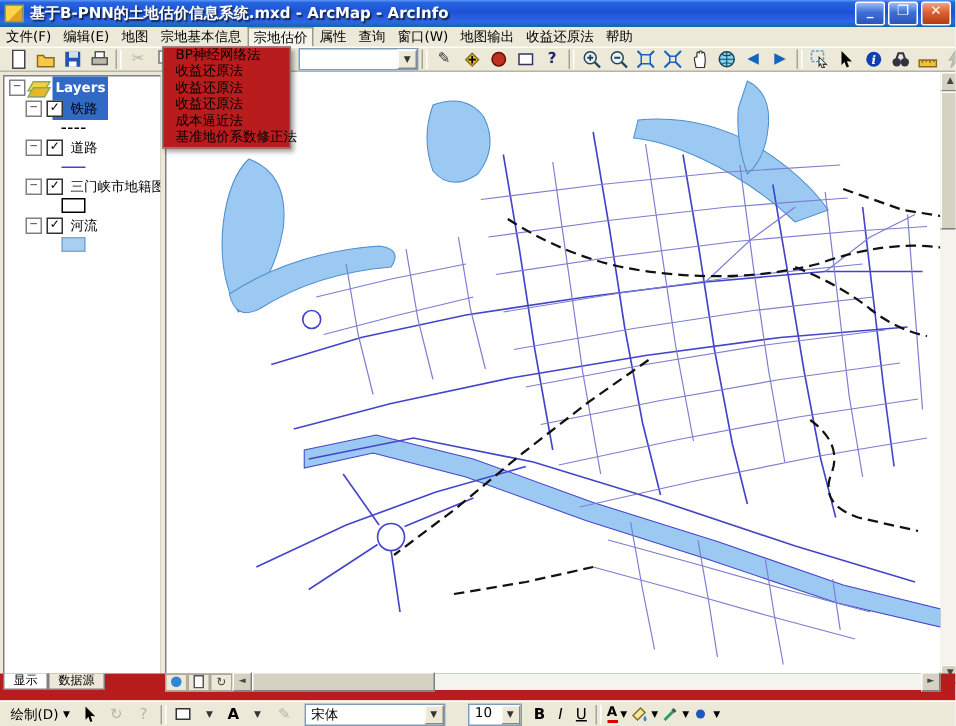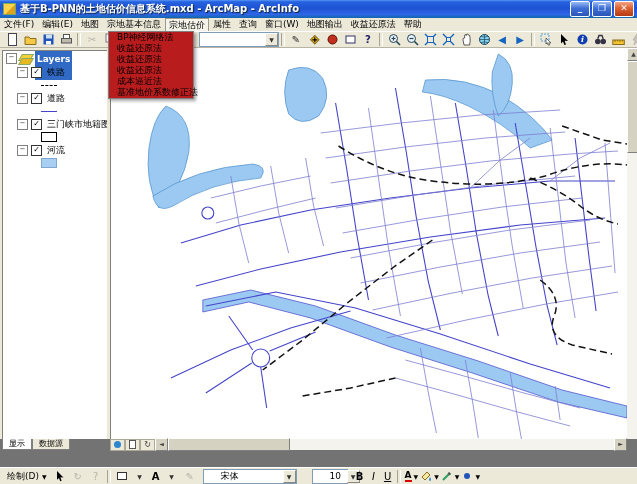--- a/index.html
+++ b/index.html
@@ -25,21 +25,21 @@
   .menu-item.open{background:#F6F4EA;border:1px solid #9A9A8A;border-bottom:none;padding:0 3px}
   
   .toolbar{position:absolute;left:0;top:31px;width:637px;height:17px;background:#ECE9D8;
     border-top:1px solid #FFF;border-bottom:1px solid #B8B4A4;display:flex;align-items:center;padding-left:3px;box-sizing:border-box}
   .tb{width:18px;height:15px;display:flex;align-items:center;justify-content:center;flex:none}
   .tb svg{display:block}
   .tb.glyph{font-size:10px;color:#333}
   .tb.gray{color:#9a9a92;opacity:.65}
   .tsep{width:2px;height:13px;border-left:1px solid #A8A494;border-right:1px solid #fff;margin:0 2px;flex:none}
   .combo{height:13px;background:#fff;border:1px solid #7F9DB9;display:flex;align-items:center;flex:none}
-  .combo .cv{flex:1;padding:0 17px;white-space:nowrap;overflow:hidden}
+  .combo .cv{flex:1;padding:0 4px;white-space:nowrap;overflow:hidden}
   .combo .da{width:11px;height:11px;background:#ECE9D8;border:1px solid #fff;border-right-color:#888;border-bottom-color:#888;
     font-size:6px;line-height:11px;text-align:center;color:#333;flex:none}
   
   .toc{position:absolute;left:2px;top:50px;width:104px;bottom:30px;background:#fff;
     border:1px solid #808080;overflow:hidden}
   .splitter{position:absolute;left:107px;top:48px;width:3px;bottom:28px;background:#ECE9D8}
   .mapview{position:absolute;left:110px;top:48px;right:10px;bottom:28px;background:#fff;border-left:1px solid #808080;box-sizing:border-box}
   .mapview svg{width:100%;height:100%;display:block}
   
   .trow{display:flex;align-items:center;height:13px;margin-top:1px;white-space:nowrap}
@@ -50,21 +50,21 @@
   .sel{background:#316AC5;color:#fff}
   .symrow{height:12px;display:flex;align-items:center;padding-left:38px}
   .sym-dash{width:16px;border-top:1.5px dashed #000}
   .sym-line{width:16px;border-top:1.5px solid #4444CA}
   .sym-rect{width:14px;height:8px;border:1px solid #000;background:#fff}
   .sym-water{width:14px;height:8px;border:1px solid #7FA8D0;background:#A8CEF2}
   .layers-ico{width:12px;height:10px;margin-right:3px;flex:none;position:relative}
   .layers-ico i{position:absolute;left:0;width:10px;height:5px;background:#F4D03A;border:1px solid #8a6;transform:skewX(-30deg)}
   .layers-ico i:nth-child(1){top:0}.layers-ico i:nth-child(2){top:4px;background:#E8B820}
   
-  .strip{position:absolute;left:0;bottom:17px;width:637px;height:28px;background:#737373}
+  .strip{position:absolute;left:0;bottom:17px;width:637px;height:18px;background:#b91c1c}
   .tabs{position:absolute;left:2px;top:0;display:flex;height:11px}
   .tab{padding:0 6px;border:1px solid #808080;border-top:none;background:#ECE9D8;line-height:10px;font-size:8px}
   .tab.active{background:#fff}
   .navbtn{width:13px;height:10px;border:1px solid #ACA899;background:#ECE9D8;display:flex;align-items:center;justify-content:center;flex:none}
   .hscroll{position:absolute;left:110px;top:0;right:10px;height:11px;display:flex;align-items:center}
   .sbtn{width:11px;height:11px;background:#D6D2C2;border:1px solid #fff;border-right-color:#808080;border-bottom-color:#808080;
     font-size:6px;line-height:10px;text-align:center;color:#444;flex:none}
   .strack{flex:1;height:11px;background:#F4F3EE}
   .sthumb{height:11px;width:120px;background:#D6D2C2;border:1px solid #fff;border-right-color:#808080;border-bottom-color:#808080}
   .vscroll{position:absolute;right:0;top:48px;width:10px;bottom:28px;background:#F4F3EE;display:flex;flex-direction:column}

